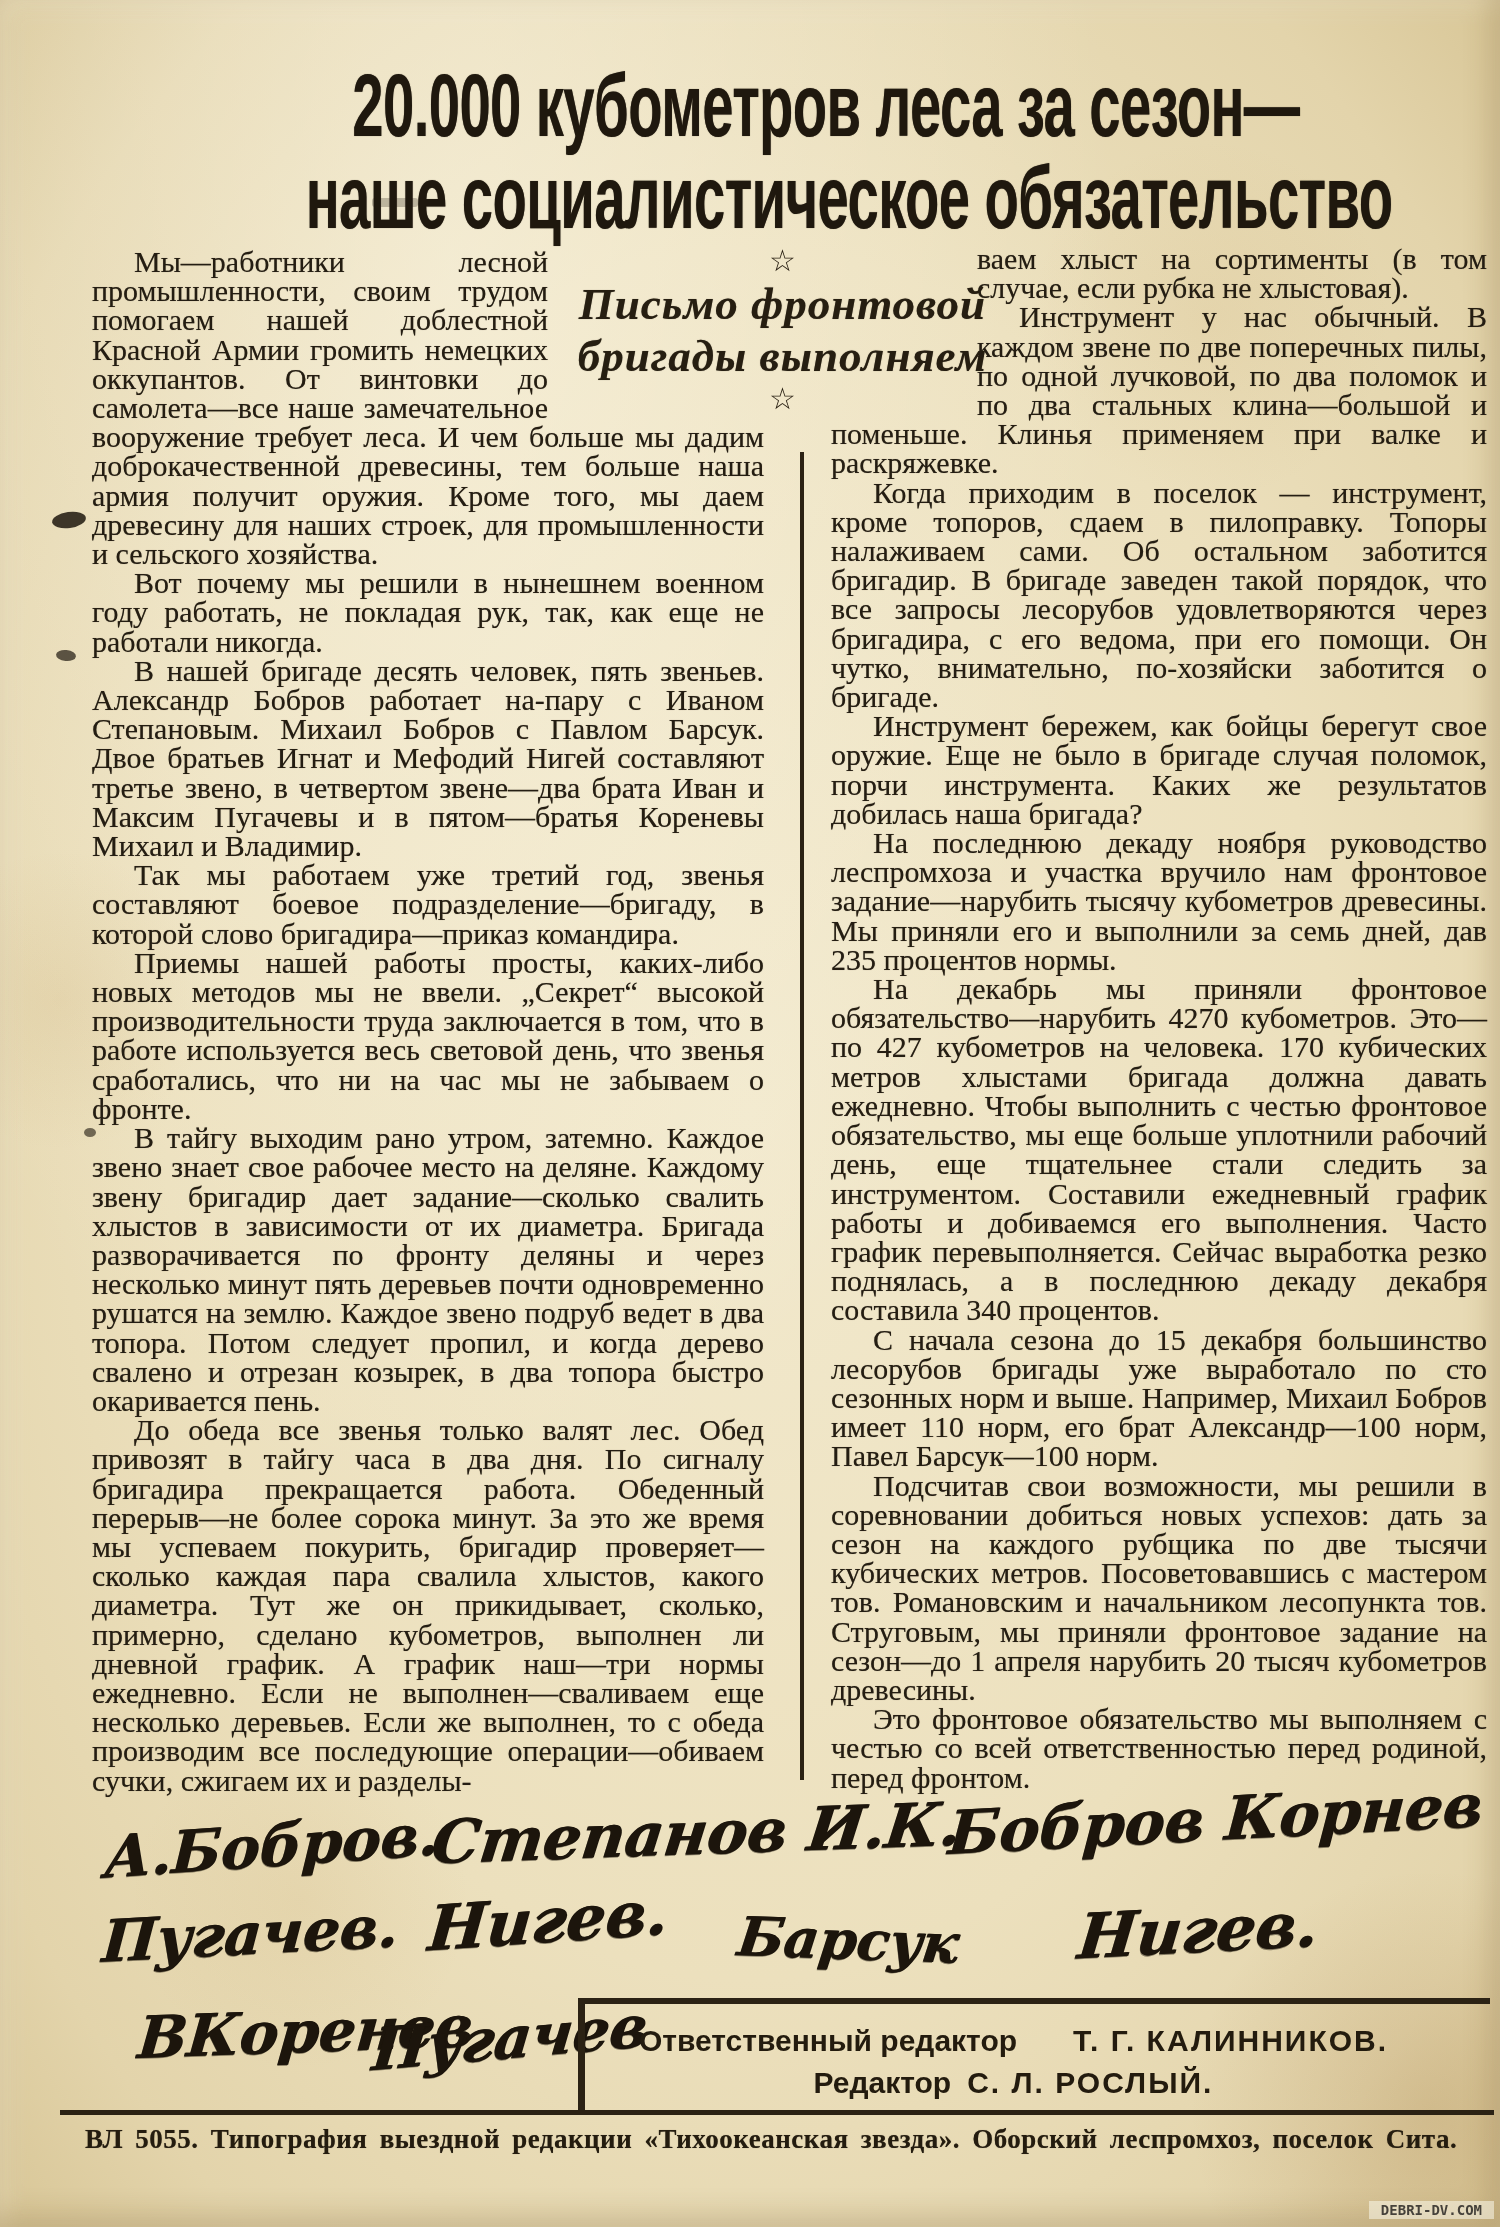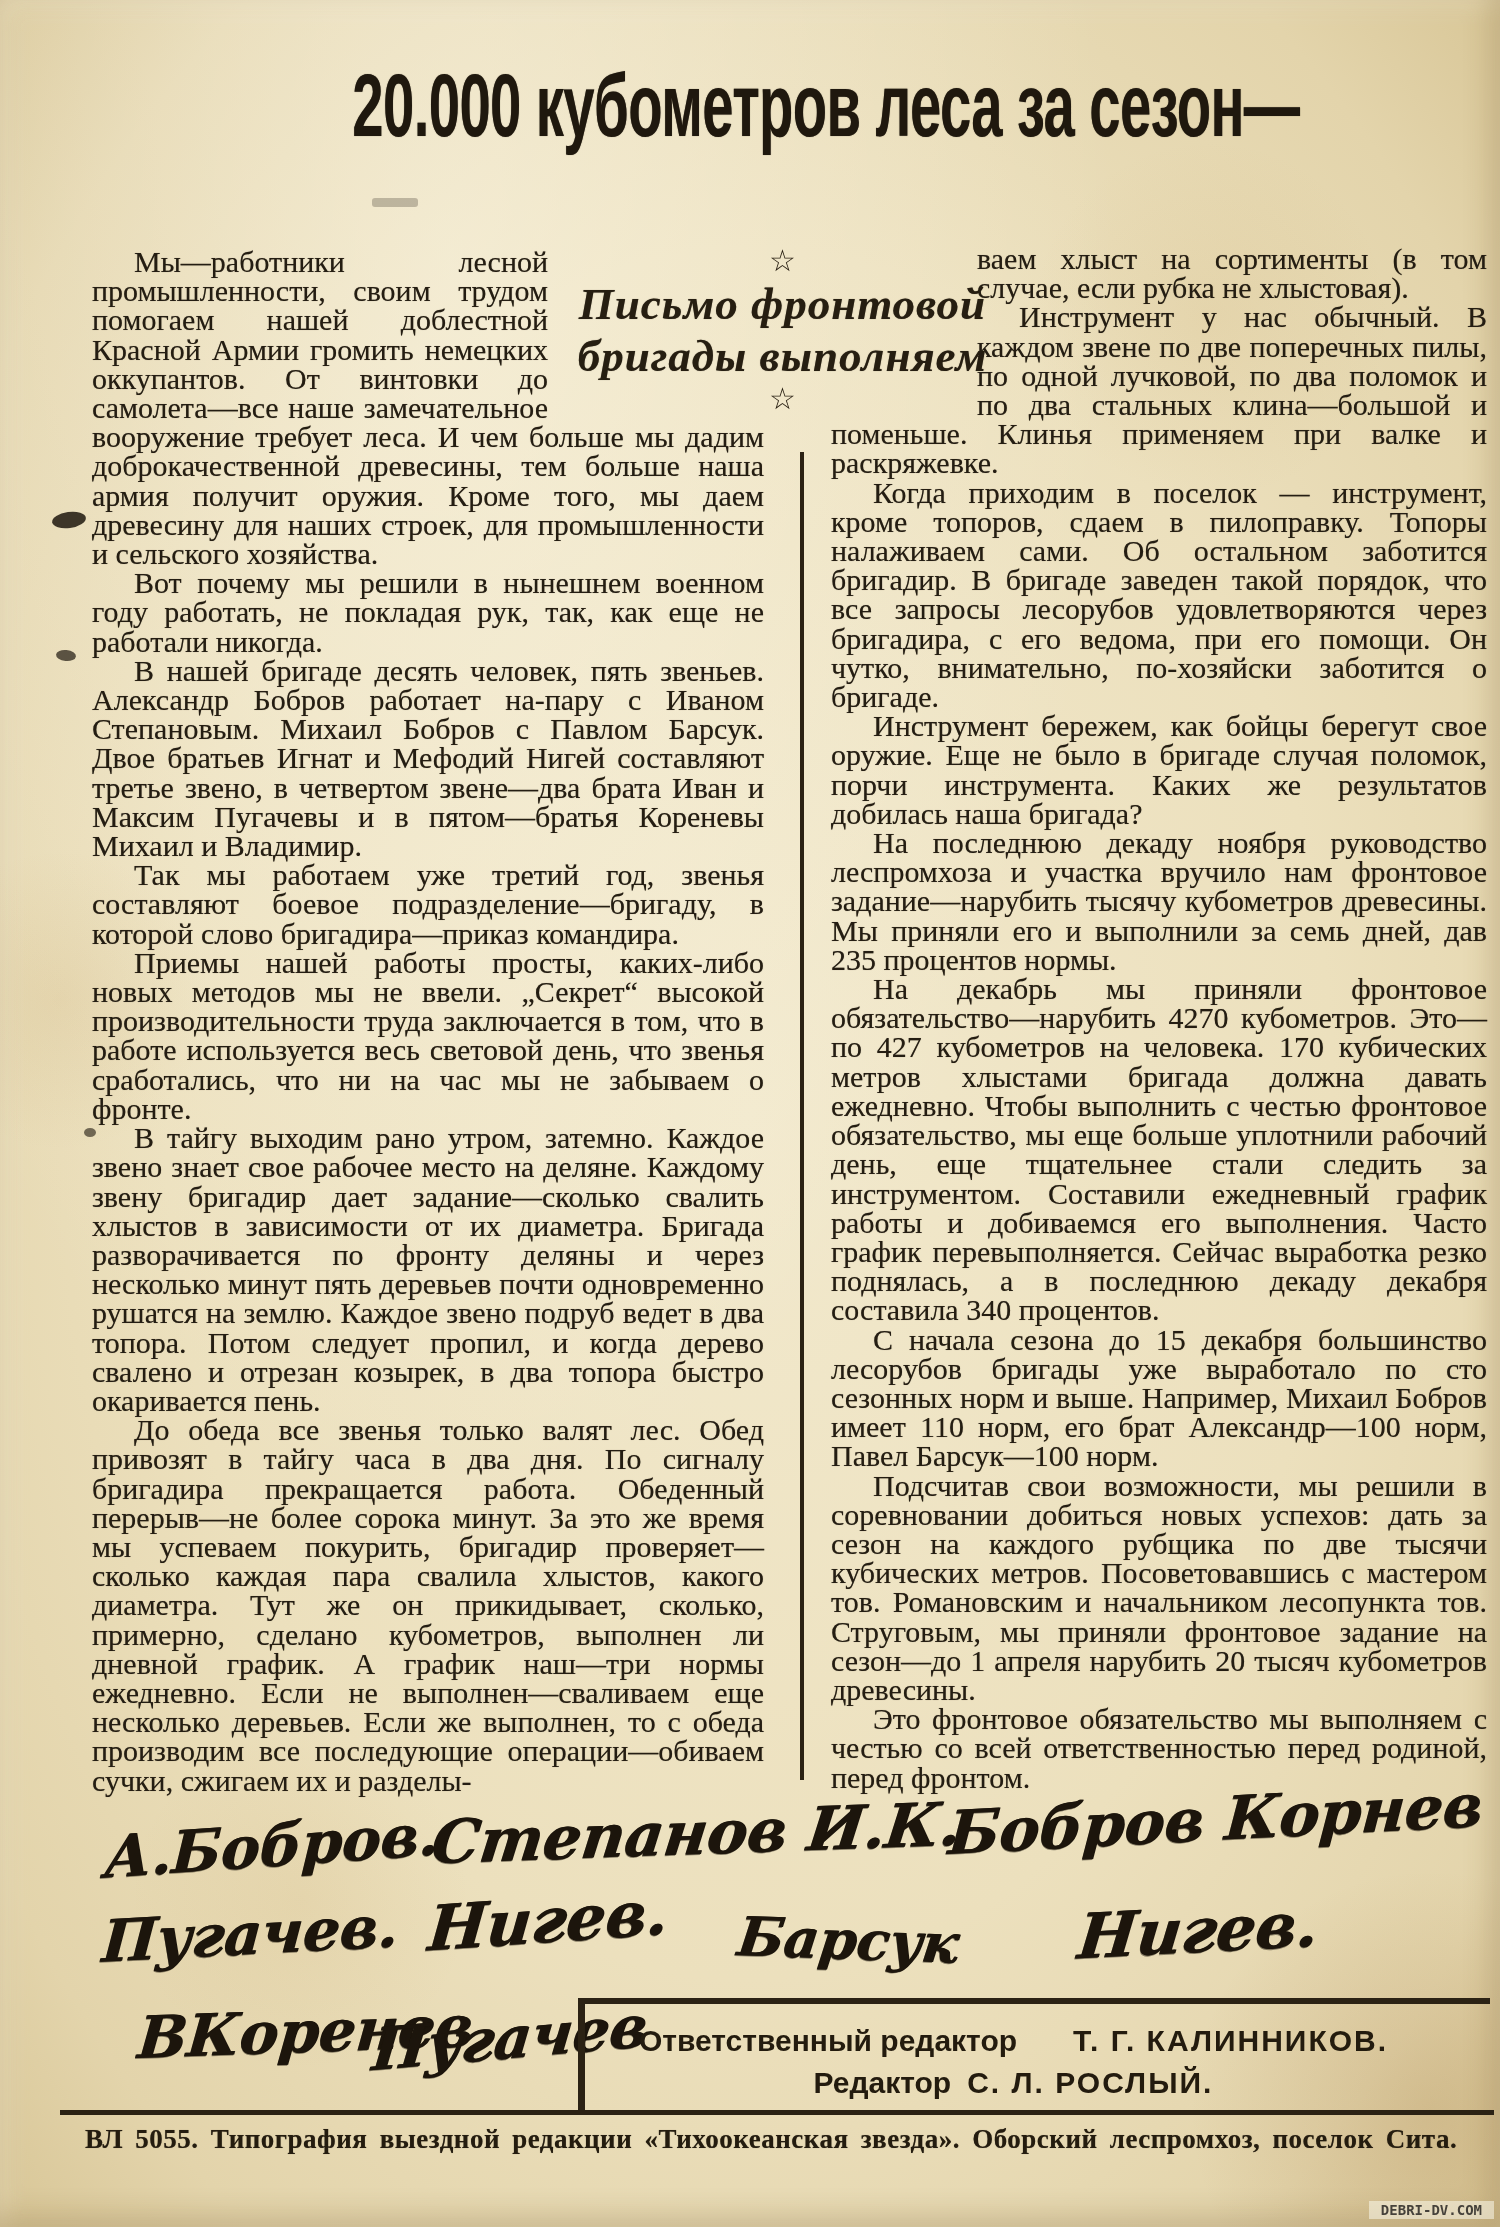--- a/index.html
+++ b/index.html
@@ -89,20 +89,21 @@
   #sm2 { left:56px; top:650px;  width:20px; height:11px; transform:rotate(6deg); opacity:.7; }
   #sm3 { left:84px; top:1128px; width:12px; height:9px;  opacity:.6; }
   #sm4 { left:372px; top:198px; width:46px; height:9px;  opacity:.25; border-radius:3px; }
 </style>
 </head>
 <body>
 
 <div class="page">
 
   <div class="hl" id="hl1"><span>20.000 кубометров леса за сезон—</span></div>
+  <div class="hl" id="hl2"><span>наше социалистическое обязательство</span></div>
 
   <div class="subtitle">
     <div class="star">☆</div>
     <div class="line">Письмо фронтовой</div>
     <div class="line">бригады выполняем</div>
     <div class="star">☆</div>
   </div>
 
   <div class="divider"></div>
 

